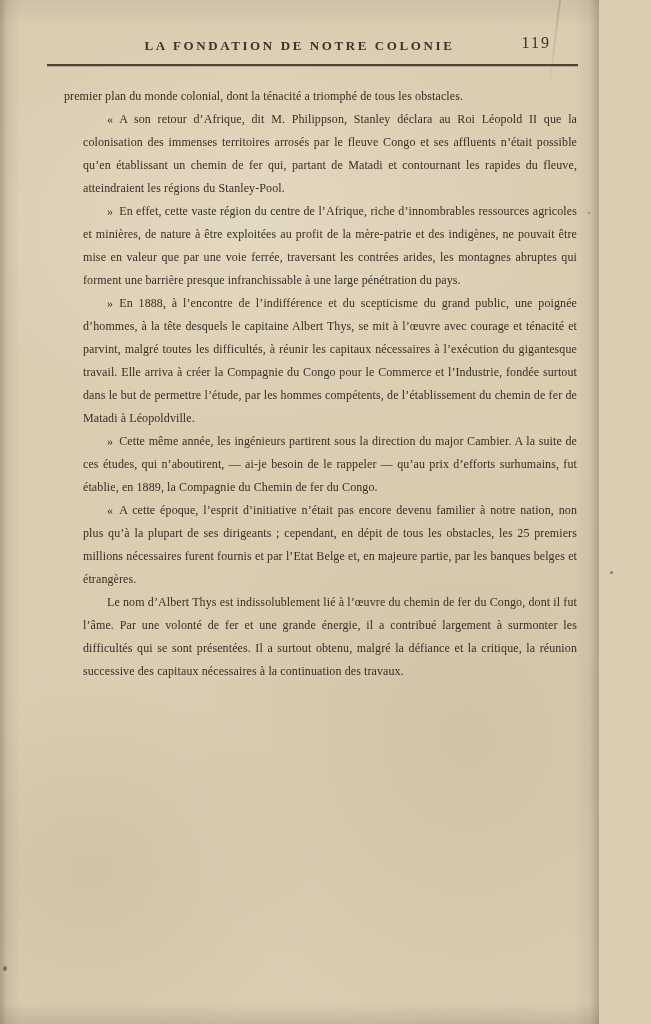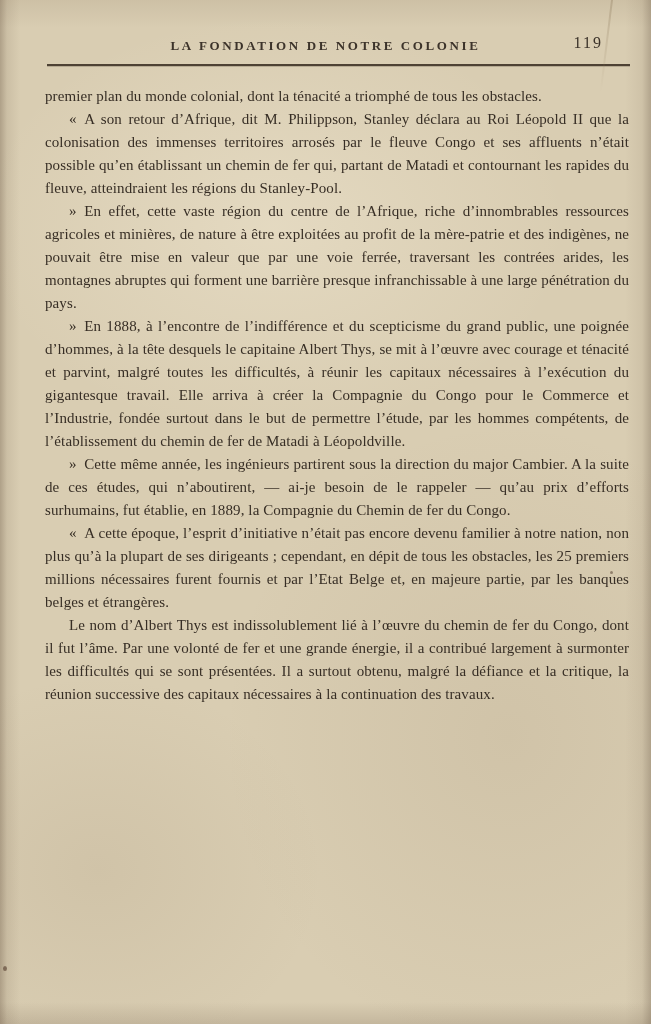--- a/index.html
+++ b/index.html
@@ -9,21 +9,21 @@
   }
   html,body{
     margin:0;padding:0;
     width:651px;height:1024px;
     overflow:hidden;
     background:#d9cdb2;
     font-family:"Liberation Serif","DejaVu Serif",serif;
   }
   .page{
     position:relative;
-    width:651px;height:1024px;
+    width:599px;height:1024px;
     box-sizing:border-box;
     color:var(--ink);
     background:
       linear-gradient(90deg, rgba(86,66,48,0.32) 0px, rgba(86,66,48,0.10) 7px, rgba(0,0,0,0) 20px),
       linear-gradient(270deg, rgba(76,58,42,0.28) 0px, rgba(86,66,48,0.08) 9px, rgba(0,0,0,0) 26px),
       linear-gradient(0deg, rgba(86,66,48,0.16) 0px, rgba(0,0,0,0) 22px),
       linear-gradient(180deg, rgba(120,100,75,0.12) 0px, rgba(0,0,0,0) 28px),
       radial-gradient(ellipse 420px 300px at 42% 22%, rgba(248,240,220,0.35), rgba(0,0,0,0) 70%),
       radial-gradient(ellipse 380px 420px at 78% 72%, rgba(130,108,80,0.10), rgba(0,0,0,0) 75%),
       radial-gradient(ellipse 300px 260px at 15% 85%, rgba(130,108,80,0.10), rgba(0,0,0,0) 75%),
@@ -49,31 +49,32 @@
     color:#3c332a;
   }
   .rule{
     margin:8px 21px 0 47px;
     height:2px;
     background:var(--rule);
     box-shadow:0 1px 0 rgba(78,66,52,0.25);
   }
   main.body{
     margin-top:19px;
-    padding:0 22px 0 45px;
-    font-size:15px;
+    padding:0 22px 0 64px;
+    font-size:12px;
     line-height:23px;
     text-align:justify;
     letter-spacing:0.1px;
   }
   main.body p{
     margin:0;
   }
   main.body p.indent{
     text-indent:24px;
+    margin-left:19px;
   }
   .italic{}
   .crease{
     position:absolute;
     top:0;right:38px;
     width:2px;height:92px;
     background:linear-gradient(to bottom, rgba(140,120,90,0.35), rgba(140,120,90,0.0));
     transform:rotate(7deg);
     transform-origin:top center;
   }

